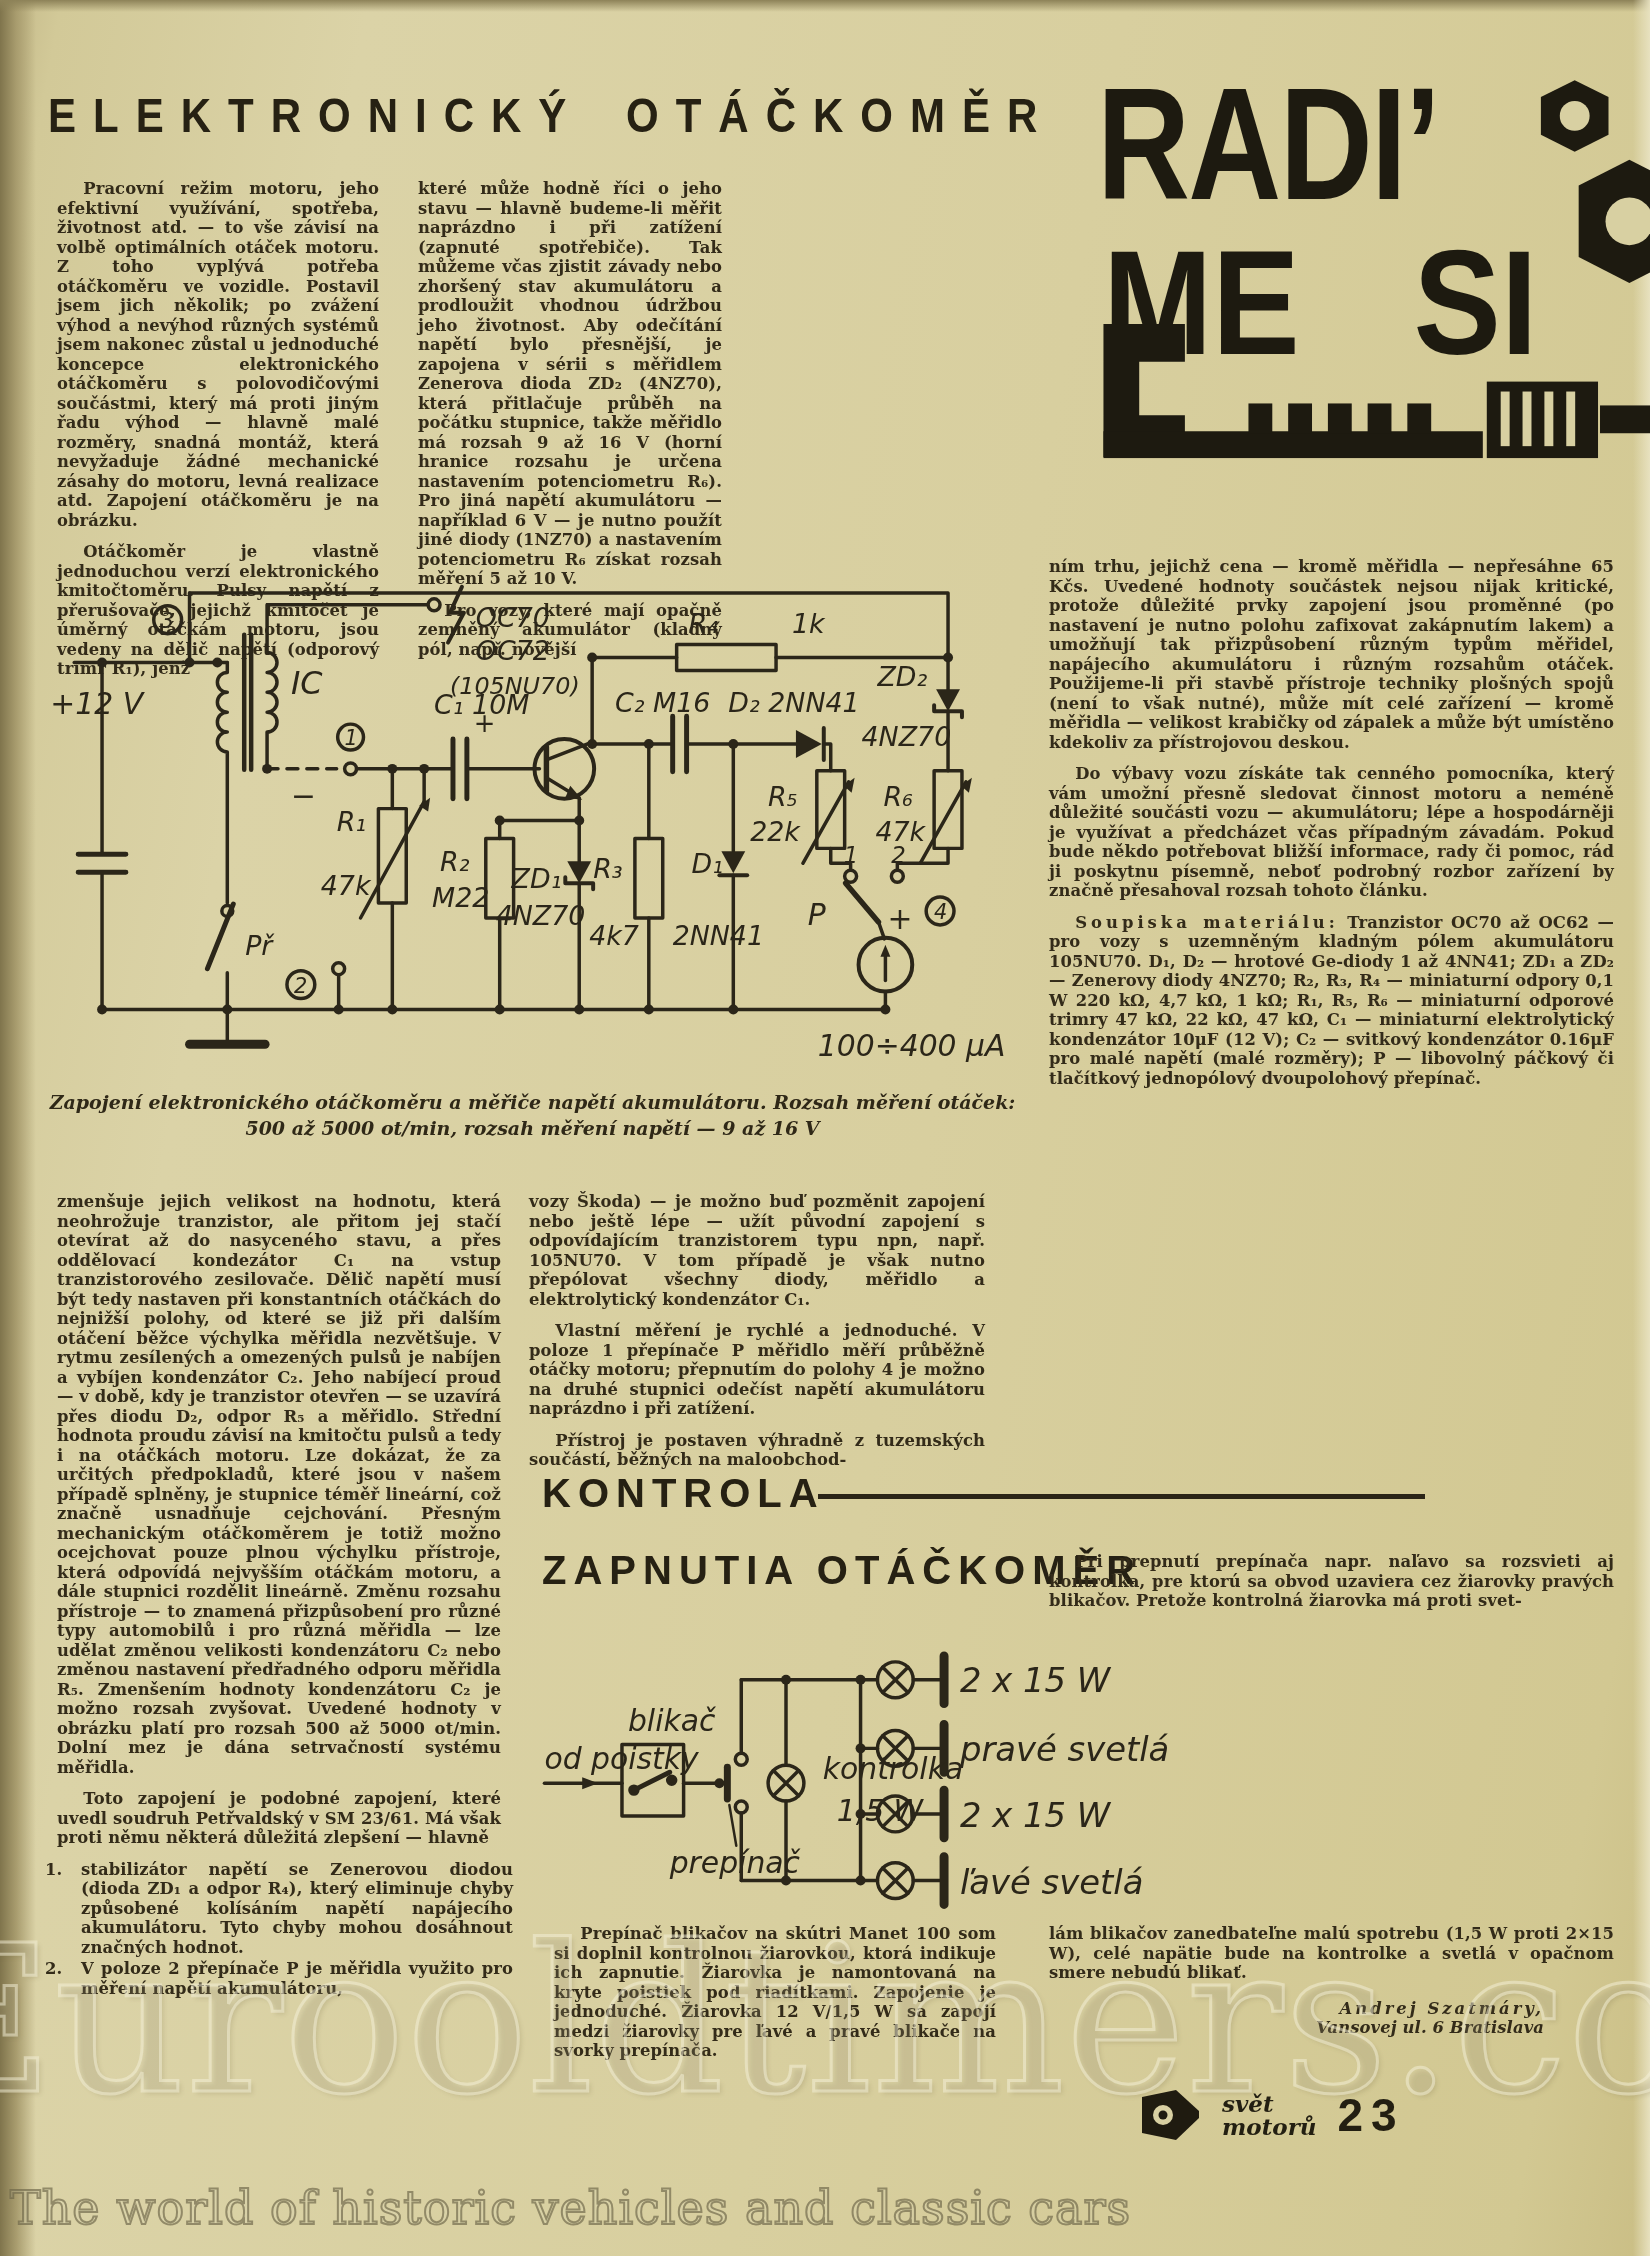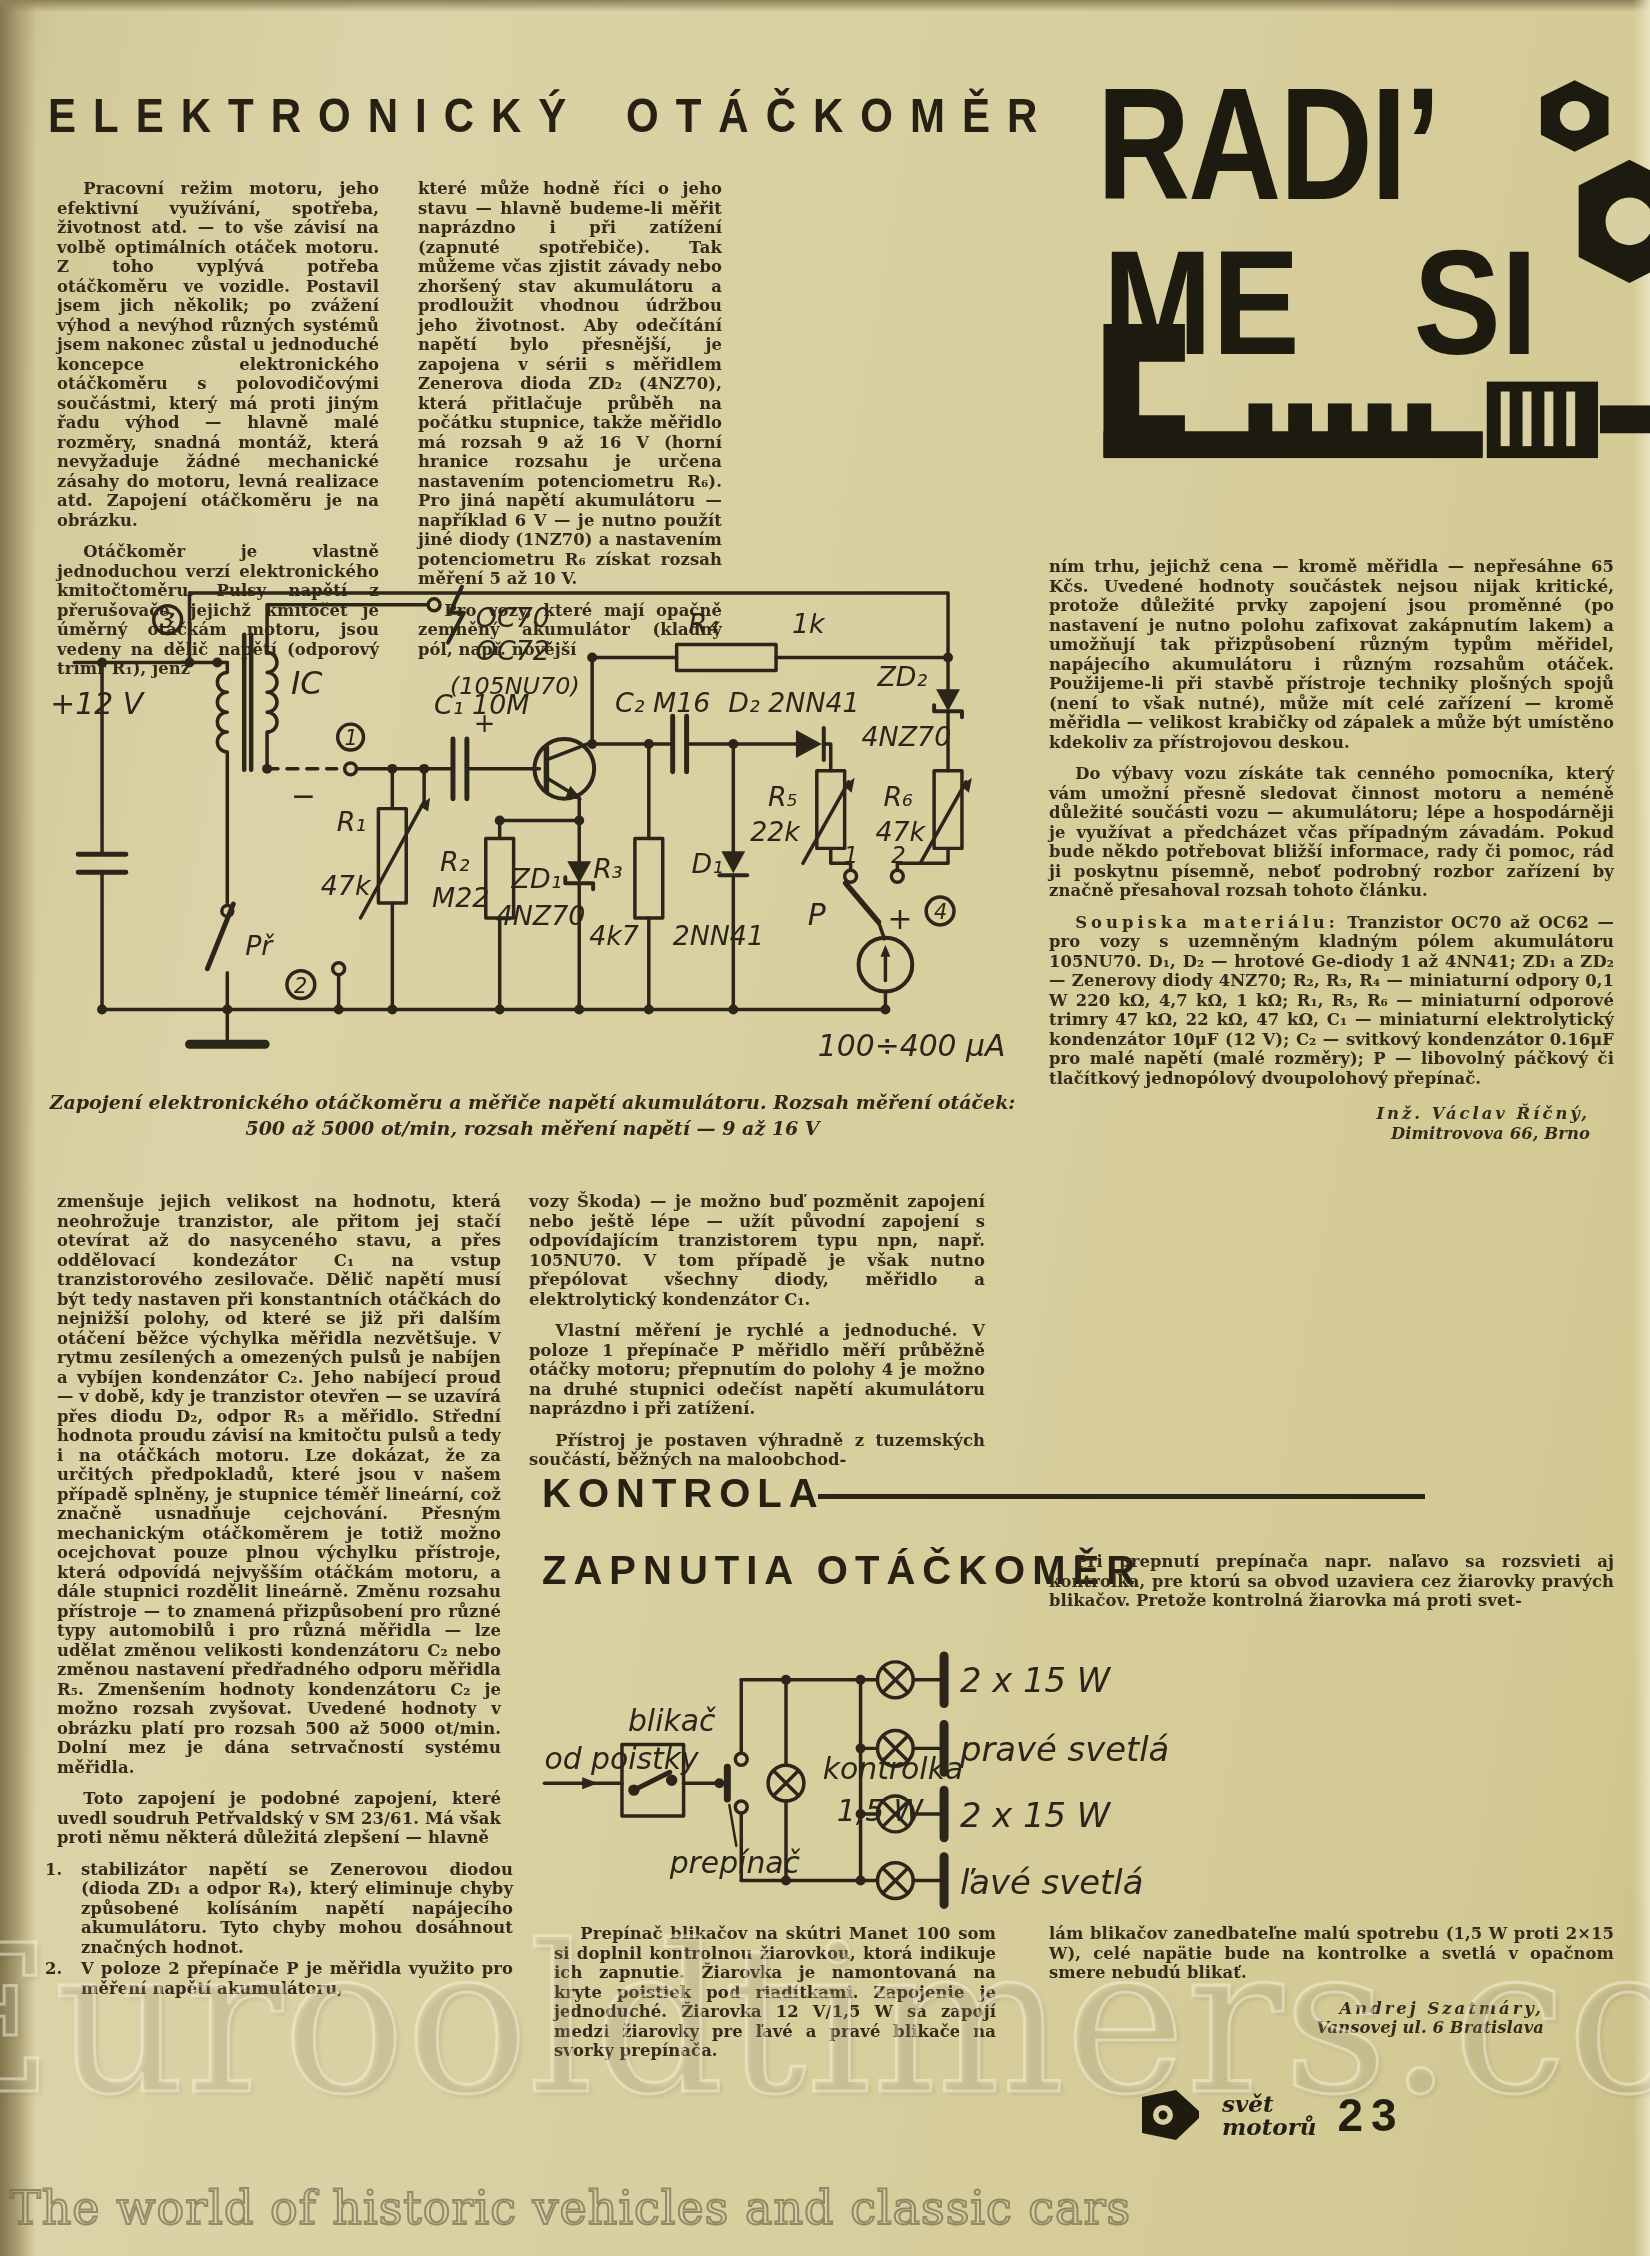--- a/index.html
+++ b/index.html
@@ -325,21 +325,20 @@
   <div id="colB" class="col">
     <p class="cont">vozy Škoda) — je možno buď pozměnit zapojení nebo ještě lépe — užít původní zapojení s odpovídajícím tranzistorem typu npn, např. 105NU70. V tom případě je však nutno přepólovat všechny diody, měřidlo a elektrolytický kondenzátor C₁.</p>
     <p>Vlastní měření je rychlé a jednoduché. V poloze 1 přepínače P měřidlo měří průběžně otáčky motoru; přepnutím do polohy 4 je možno na druhé stupnici odečíst napětí akumulátoru naprázdno i při zatížení.</p>
     <p>Přístroj je postaven výhradně z tuzemských součástí, běžných na maloobchod-</p>
   </div>
 
   <div id="col3" class="col">
     <p class="cont">ním trhu, jejichž cena — kromě měřidla — nepřesáhne 65 Kčs. Uvedené hodnoty součástek nejsou nijak kritické, protože důležité prvky zapojení jsou proměnné (po nastavení je nutno polohu zafixovat zakápnutím lakem) a umožňují tak přizpůsobení různým typům měřidel, napájecího akumulátoru i různým rozsahům otáček. Použijeme-li při stavbě přístroje techniky plošných spojů (není to však nutné), může mít celé zařízení — kromě měřidla — velikost krabičky od zápalek a může být umístěno kdekoliv za přístrojovou deskou.</p>
     <p>Do výbavy vozu získáte tak cenného pomocníka, který vám umožní přesně sledovat činnost motoru a neméně důležité součásti vozu — akumulátoru; lépe a hospodárněji je využívat a předcházet včas případným závadám. Pokud bude někdo potřebovat bližší informace, rady či pomoc, rád ji poskytnu písemně, neboť podrobný rozbor zařízení by značně přesahoval rozsah tohoto článku.</p>
     <p><span class="soup-intro">Soupiska materiálu:</span><span> Tranzistor OC70 až OC62 — pro vozy s uzemněným kladným pólem akumulátoru 105NU70. D₁, D₂ — hrotové Ge-diody 1 až 4NN41; ZD₁ a ZD₂ — Zenerovy diody 4NZ70; R₂, R₃, R₄ — miniaturní odpory 0,1 W 220 kΩ, 4,7 kΩ, 1 kΩ; R₁, R₅, R₆ — miniaturní odporové trimry 47 kΩ, 22 kΩ, 47 kΩ, C₁ — miniaturní elektrolytický kondenzátor 10μF (12 V); C₂ — svitkový kondenzátor 0.16μF pro malé napětí (malé rozměry); P — libovolný páčkový či tlačítkový jednopólový dvoupolohový přepínač.</span></p>
-    <p class="sig"><span class="sp">Inž. Václav Říčný,</span><br><span>Dimitrovova 66, Brno</span></p>
   </div>
 
   <div id="kontrola1" class="headline abs">KONTROLA</div>
   <div id="kontrola2" class="headline abs">ZAPNUTIA OTÁČKOMĚR</div>
   <div class="rule abs" style="left:818px;top:1494px;width:607px;height:5px;"></div>
 
   <div id="col3b" class="col">
     <p>Pri prepnutí prepínača napr. naľavo sa rozsvieti aj kontrolka, pre ktorú sa obvod uzaviera cez žiarovky pravých blikačov. Pretože kontrolná žiarovka má proti svet-</p>
   </div>
 

